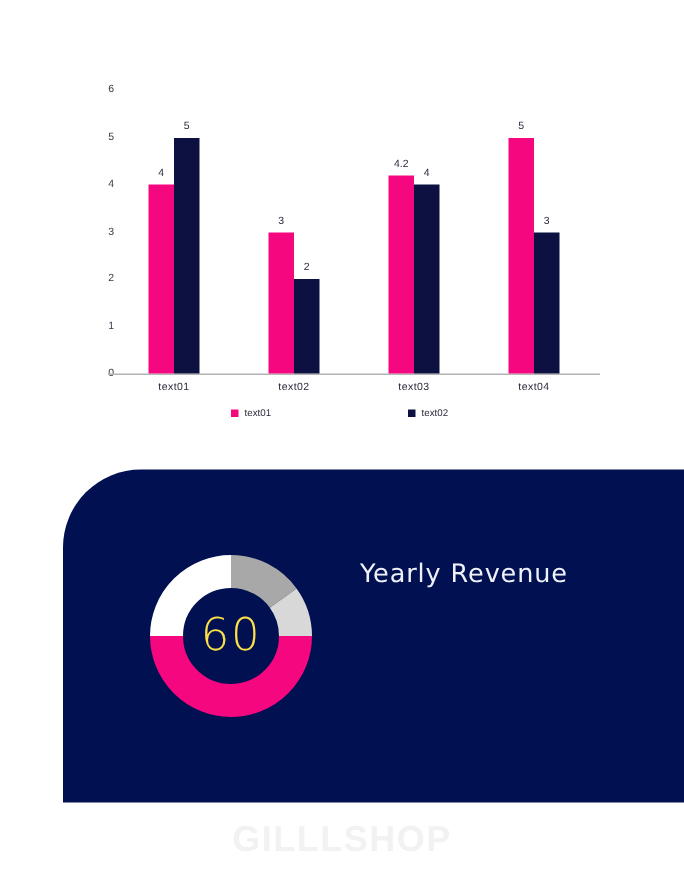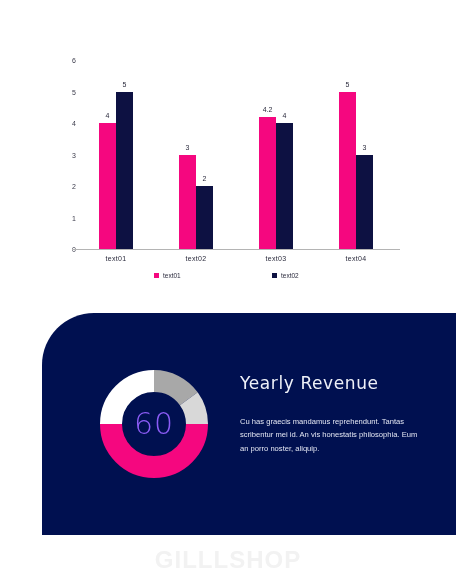--- a/index.html
+++ b/index.html
@@ -147,21 +147,21 @@
     left: 0;
     top: 0;
     width: 138px;
     height: 138px;
     display: flex;
     align-items: center;
     justify-content: center;
   }
   .donut-center-text {
     font-size: 30px;
-    color: #8b5cf6;
+    color: #fde047;
     font-family: "DejaVu Sans", sans-serif;
     font-weight: 300;
     letter-spacing: 1px;
     line-height: 1;
   }
   .panel-title {
     position: absolute;
     left: 198px;
     top: 60px;
     font-size: 17px;
@@ -285,16 +285,15 @@
           <path d="M 26 69 A 43 43 0 0 1 68.99999999999999 26" fill="none" stroke="#FFFFFF" stroke-width="22"></path>
         </g>
     </svg>
     <div class="donut-center">
       <span class="donut-center-text">60</span>
     </div>
   </div>
 
   <div class="panel-title">Yearly Revenue</div>
 
-  <div class="panel-body">Cu has graecis mandamus reprehendunt. Tantas scribentur mei id. An vis honestatis philosophia. Eum an porro noster, aliquip.</div>
 </div>
 
 <div class="watermark">GILLLSHOP</div>
 
 </body></html>

